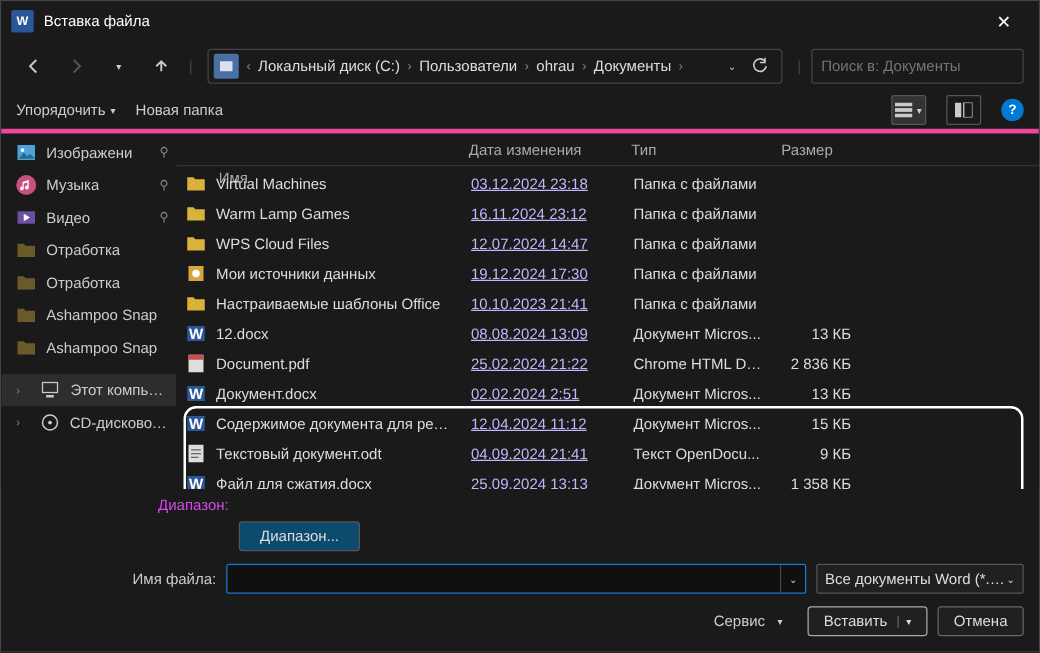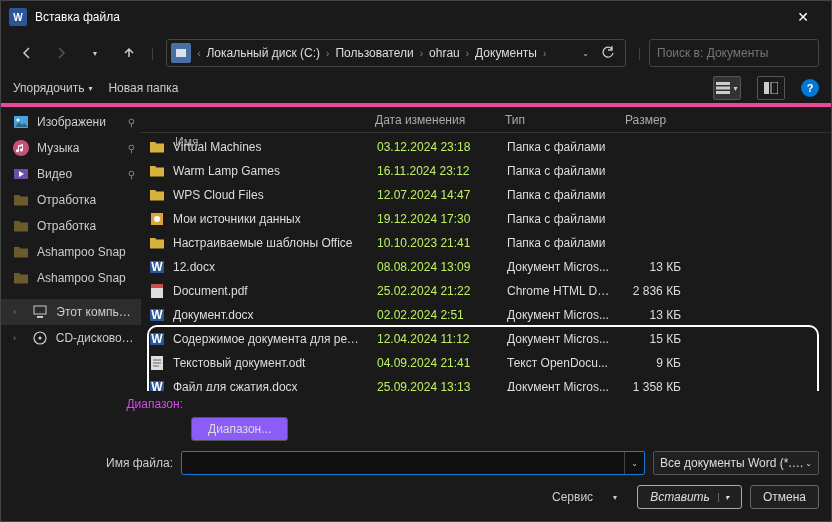--- a/index.html
+++ b/index.html
@@ -41,39 +41,39 @@
 .columns { height: 26px; display: flex; align-items: center; padding: 0 0 0 26px; color: #aaa; border-bottom: 1px solid #333; }
 .col { padding: 0 8px; cursor: pointer; }
 .col-name { width: 200px; margin-top: 44px; }
 .col-date { width: 130px; }
 .col-type { width: 120px; }
 .col-size { width: 70px; text-align: left; }
 .rows { flex: 1; overflow-y: auto; padding-top: 2px; position: relative; }
 .row { height: 24px; display: flex; align-items: center; padding: 0 0 0 8px; cursor: pointer; }
 .row-icon { width: 16px; height: 16px; margin-right: 4px; flex-shrink: 0; }
 .row-name { width: 200px; padding: 0 4px; overflow: hidden; text-overflow: ellipsis; white-space: nowrap; color: #ddd; }
-.row-date { width: 130px; padding: 0 8px; color: #bef264; }
+.row-date { width: 130px; padding: 0 8px; color: #c4b5fd; text-decoration: underline; }
 .row-type { width: 120px; padding: 0 8px; color: #ddd; overflow: hidden; text-overflow: ellipsis; white-space: nowrap; }
 .row-size { width: 70px; padding: 0 8px; text-align: right; color: #ddd; }
 .highlight-box { position: absolute; border: 2px solid #fff; border-radius: 10px; left: 6px; right: 12px; top: 192px; height: 106px; pointer-events: none; }
 .bottom { background: #1a1a1a; padding: 6px 12px 12px 12px; display: flex; flex-direction: column; gap: 10px; }
 .range-row { display: flex; align-items: center; gap: 8px; padding-left: 110px; }
 .range-label { color: #d946ef; width: 60px; text-align: right; }
-.range-btn { padding: 4px 16px; background: #8b5cf6; border: 1px solid #555; border-radius: 3px; color: #ddd; cursor: pointer; }
+.range-btn { padding: 4px 16px; background: #0c4a6e; border: 1px solid #555; border-radius: 3px; color: #ddd; cursor: pointer; }
 .filename-row { display: flex; align-items: center; gap: 8px; }
 .fn-label { color: #ccc; width: 160px; text-align: right; }
 .fn-input-wrap { flex: 1; display: flex; align-items: center; border: 1px solid #1976d2; border-radius: 2px; height: 24px; background: #101010; }
 .fn-input-wrap input { flex: 1; background: none; border: none; outline: none; color: #ddd; padding: 0 6px; }
 .fn-dd { width: 20px; height: 100%; display: flex; align-items: center; justify-content: center; color: #ccc; border-left: 1px solid #444; cursor: pointer; }
 .filter { width: 166px; height: 24px; border: 1px solid #555; border-radius: 2px; display: flex; align-items: center; padding: 0 6px; color: #ddd; cursor: pointer; background: #202020; }
 .filter span:first-child { flex: 1; overflow: hidden; text-overflow: ellipsis; white-space: nowrap; }
 .buttons-row { display: flex; align-items: center; justify-content: flex-end; gap: 8px; }
-.tools-link { color: #ccc; margin-right: 12px; display: flex; align-items: center; gap: 20px; cursor: pointer; }
+.tools-link { color: #ccc; margin-right: 12px; display: flex; align-items: center; gap: 10px; cursor: pointer; }
 .btn { height: 24px; padding: 0 12px; background: #202020; border: 1px solid #666; border-radius: 3px; color: #ddd; cursor: pointer; display: flex; align-items: center; gap: 4px; }
-.btn.primary { border-color: #aaa; font-style: italic; }
+.btn.primary { border-color: #aaa; }
 .chev-down { font-size: 8px; }
 svg { display: block; }
 .folder-svg { fill: #d9b23c; }
 </style>
 </head>
 <body>
 
 <div class="window">
 
   <div class="titlebar">

